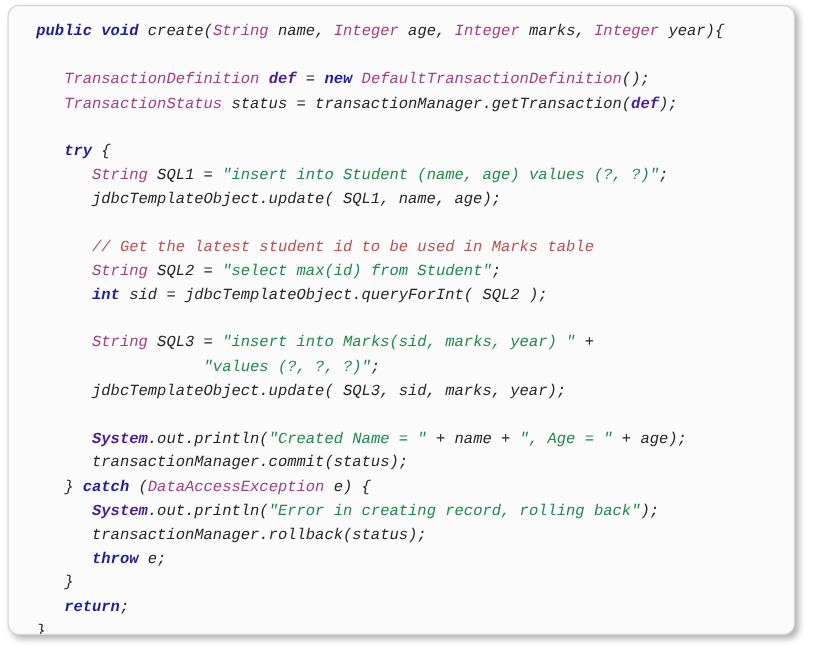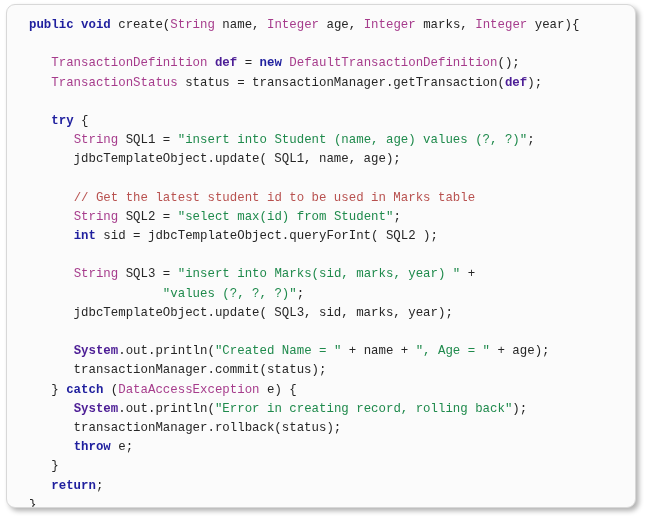--- a/index.html
+++ b/index.html
@@ -37,20 +37,21 @@
     white-space: pre;
     color: #262626;
     letter-spacing: 0px;
   }
 
   .ln {
     display: block;
     height: 19.2px;
     padding-left: 22px;
     white-space: pre;
+    font-style: italic;
   }
 
   
   .kw   { color: #1f1f9e; font-weight: bold; }   
   .typ  { color: #a63c8c; }                      
   .str  { color: #1f8a4c; }                      
   .cmt  { color: #b8514f; text-align: right; }                      
   .var  { color: #4c1d95; font-weight: bold; }   
   .pln  { color: #262626; }                      
 </style>

